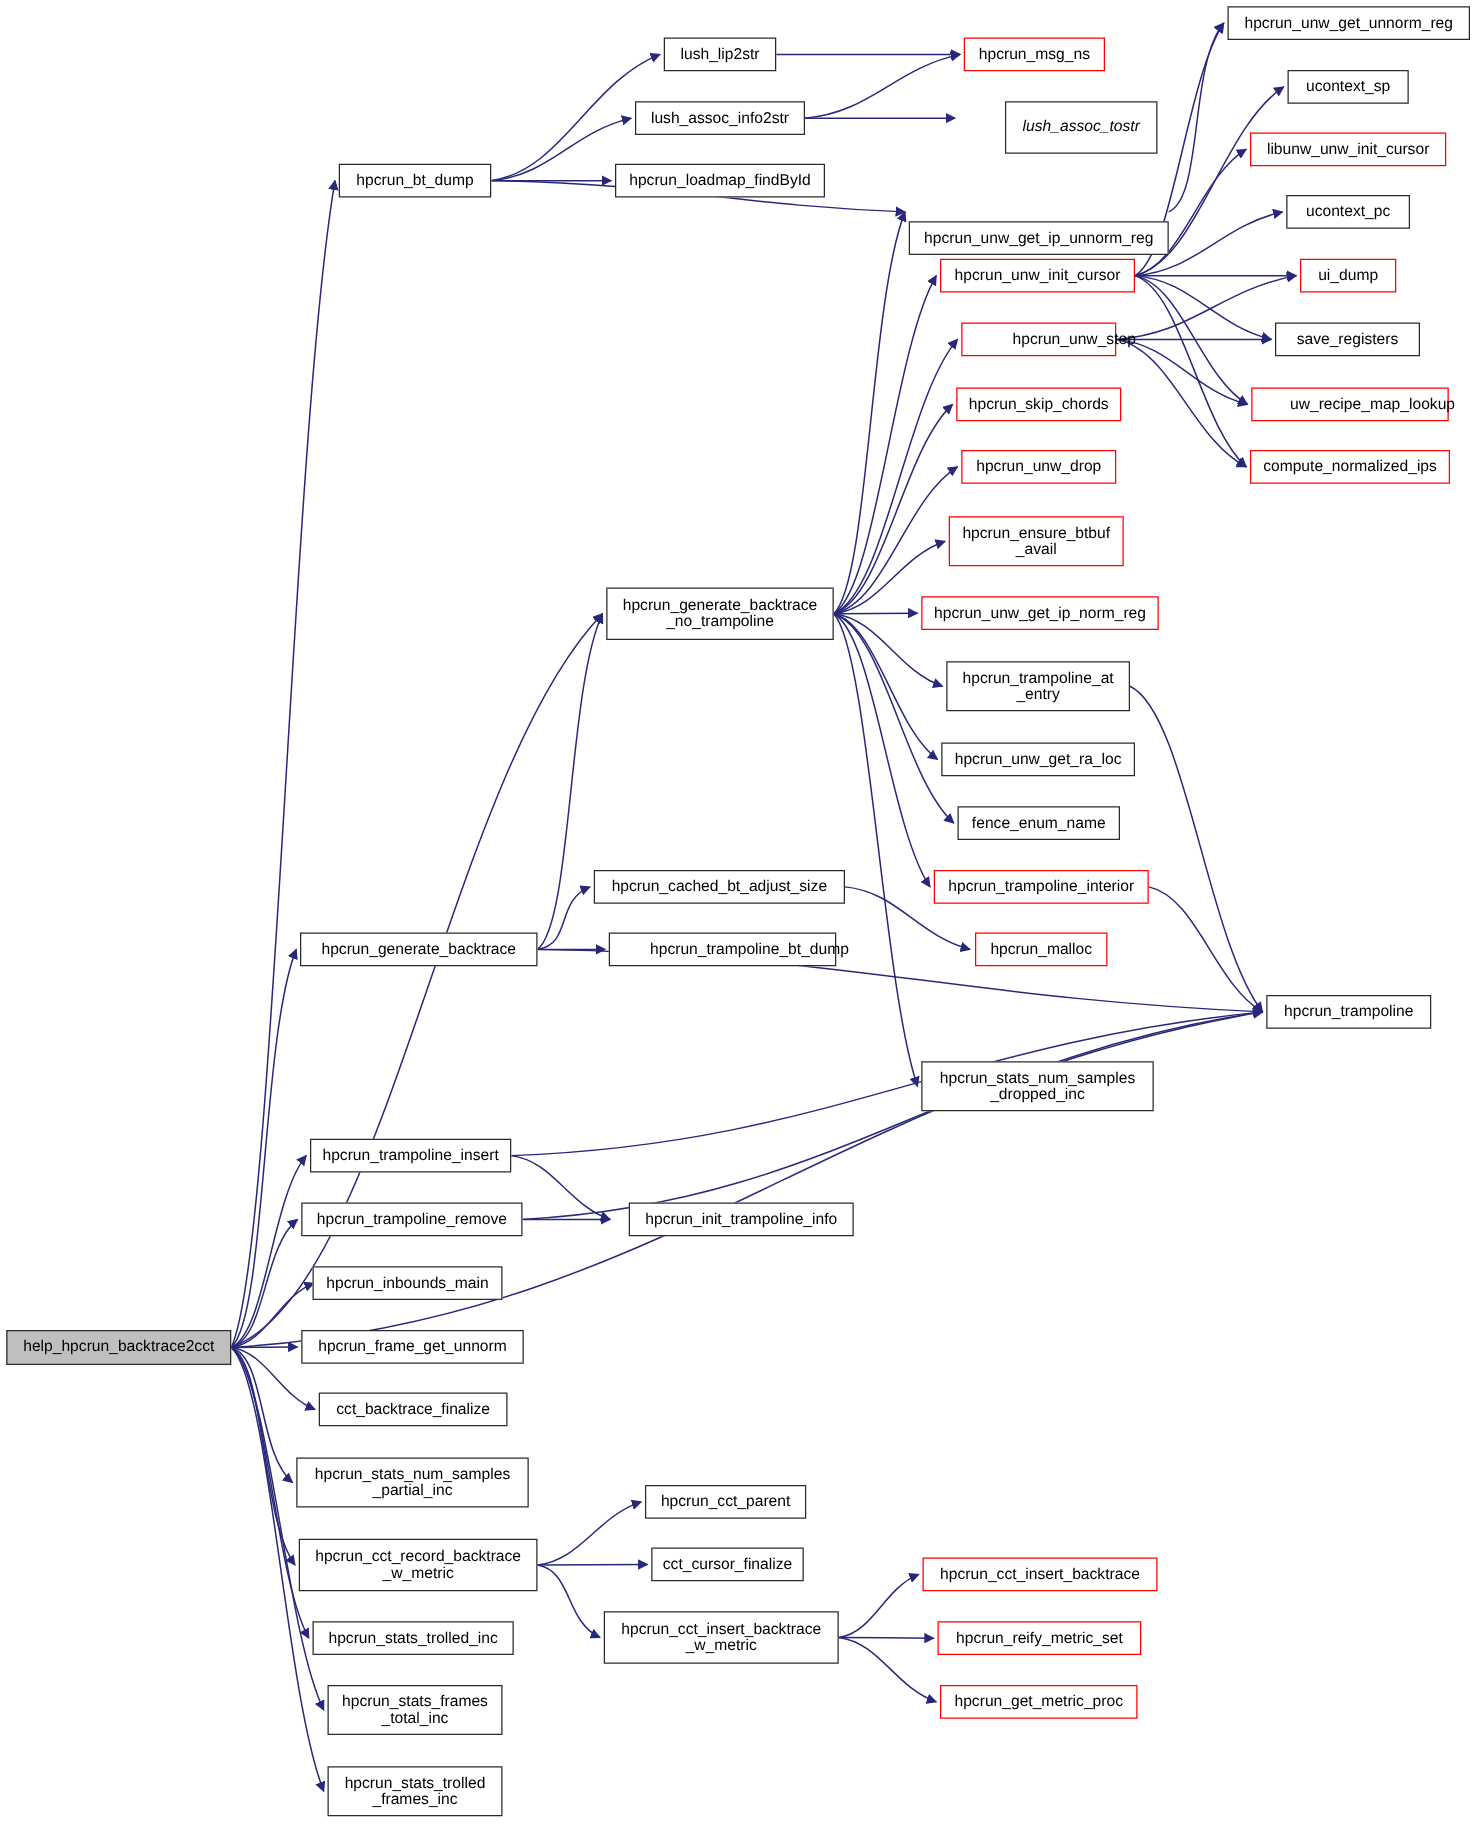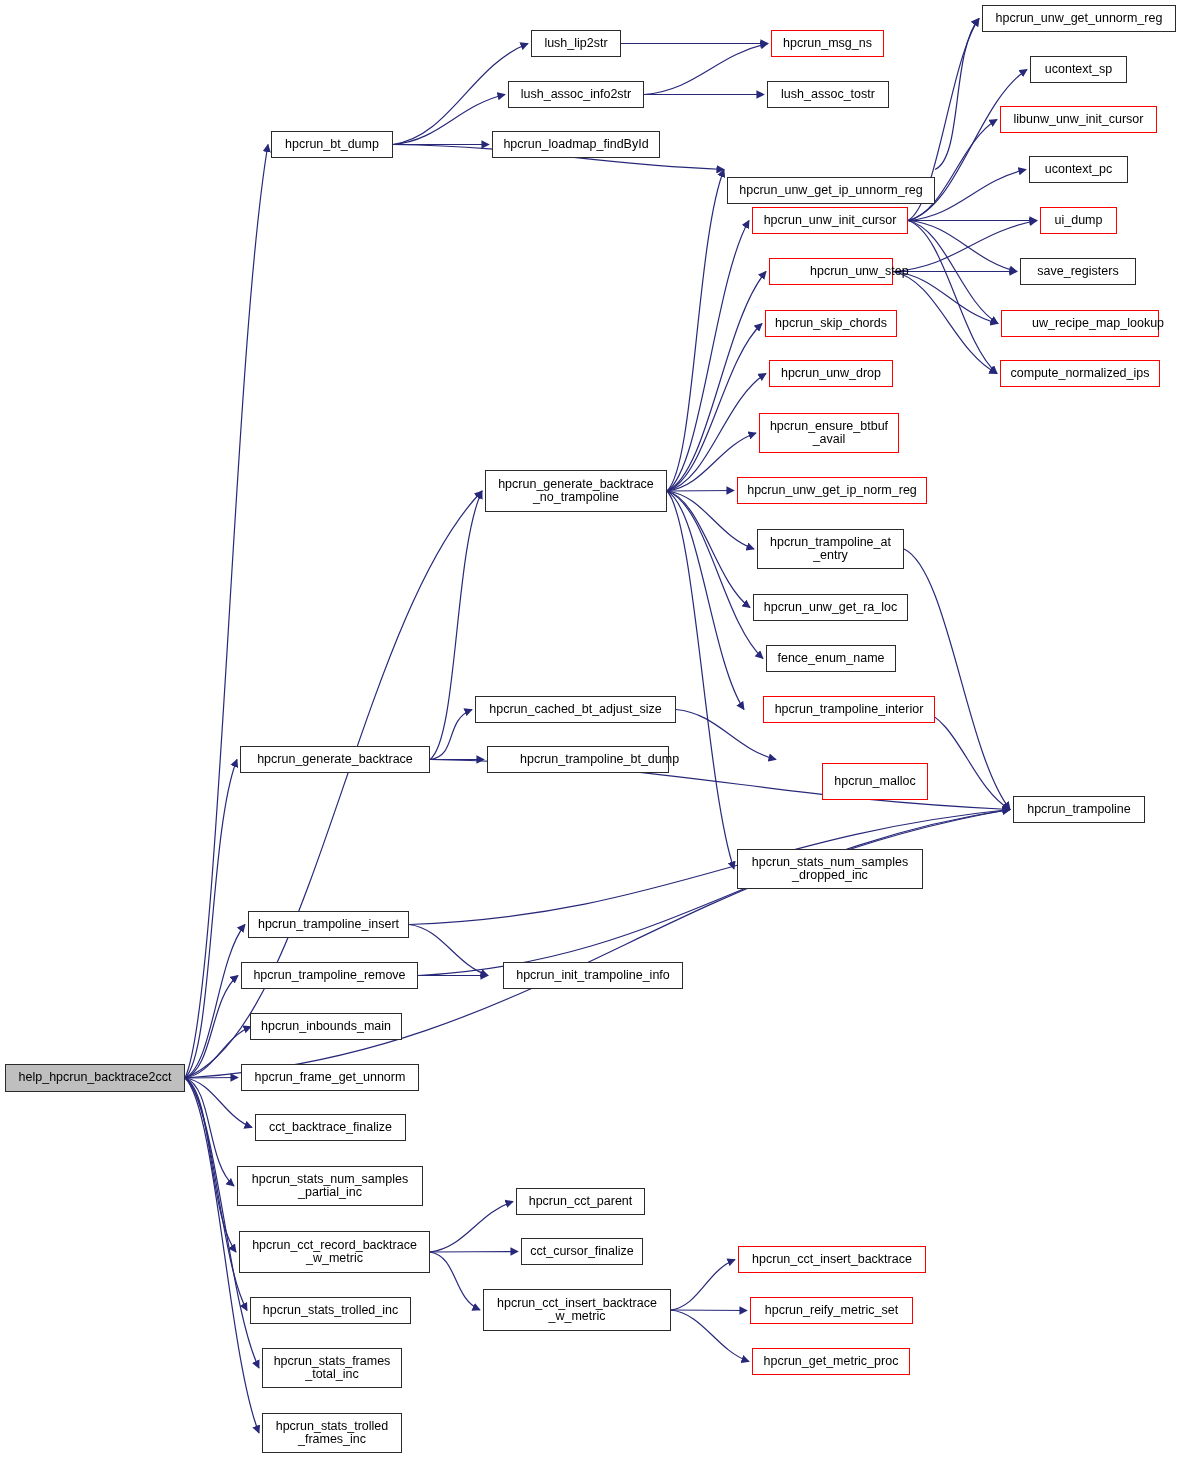--- a/index.html
+++ b/index.html
@@ -113,21 +113,21 @@
         <path d="M 671,1310 C 693.8,1310 724.2,1310.5 747,1310.5" fill="none" stroke="#28287a" stroke-width="1.2" marker-end="url(#arrow)"></path>
         <path d="M 671,1310 C 703.76,1314.12 716.24,1350.17 749,1361.5" fill="none" stroke="#28287a" stroke-width="1.2" marker-end="url(#arrow)"></path>
       </g>
   </svg>
   <div id="node-layer">
       <div class="node root" style="left: 5px; top: 1064px; width: 180px; height: 28px;"><span>help_hpcrun_backtrace2cct</span></div>
       <div class="node" style="left: 271px; top: 131px; width: 122px; height: 27px;"><span>hpcrun_bt_dump</span></div>
       <div class="node" style="left: 531px; top: 30px; width: 90px; height: 27px;"><span>lush_lip2str</span></div>
       <div class="node red" style="left: 771px; top: 30px; width: 113px; height: 27px;"><span>hpcrun_msg_ns</span></div>
       <div class="node" style="left: 508px; top: 81px; width: 136px; height: 27px;"><span>lush_assoc_info2str</span></div>
-      <div class="node" style="left: 767px; top: 81px; width: 122px; height: 27px;"><span>lush_assoc_tostr</span></div>
+      <div class="node" style="left: 804px; top: 81px; width: 122px; height: 42px; font-style: italic;"><span>lush_assoc_tostr</span></div>
       <div class="node" style="left: 492px; top: 131px; width: 168px; height: 27px;"><span>hpcrun_loadmap_findById</span></div>
       <div class="node" style="left: 727px; top: 156px; width: 208px; height: 27px; margin-top: 21px;"><span>hpcrun_unw_get_ip_unnorm_reg</span></div>
       <div class="node" style="left: 982px; top: 5px; width: 194px; height: 27px;"><span>hpcrun_unw_get_unnorm_reg</span></div>
       <div class="node" style="left: 1030px; top: 56px; width: 97px; height: 27px;"><span>ucontext_sp</span></div>
       <div class="node red" style="left: 1000px; top: 106px; width: 157px; height: 27px;"><span>libunw_unw_init_cursor</span></div>
       <div class="node" style="left: 1029px; top: 156px; width: 99px; height: 27px;"><span>ucontext_pc</span></div>
       <div class="node red" style="left: 752px; top: 207px; width: 156px; height: 27px;"><span>hpcrun_unw_init_cursor</span></div>
       <div class="node red" style="left: 1040px; top: 207px; width: 77px; height: 27px;"><span>ui_dump</span></div>
       <div class="node red" style="left: 769px; top: 258px; width: 124px; height: 27px; padding-left: 40px;"><span>hpcrun_unw_step</span></div>
       <div class="node" style="left: 1020px; top: 258px; width: 116px; height: 27px;"><span>save_registers</span></div>
@@ -138,23 +138,23 @@
       <div class="node red" style="left: 759px; top: 413px; width: 140px; height: 40px;"><span>hpcrun_ensure_btbuf
 _avail</span></div>
       <div class="node" style="left: 485px; top: 470px; width: 182px; height: 42px;"><span>hpcrun_generate_backtrace
 _no_trampoline</span></div>
       <div class="node red" style="left: 737px; top: 477px; width: 190px; height: 27px;"><span>hpcrun_unw_get_ip_norm_reg</span></div>
       <div class="node" style="left: 757px; top: 529px; width: 147px; height: 40px;"><span>hpcrun_trampoline_at
 _entry</span></div>
       <div class="node" style="left: 753px; top: 594px; width: 155px; height: 27px;"><span>hpcrun_unw_get_ra_loc</span></div>
       <div class="node" style="left: 766px; top: 645px; width: 130px; height: 27px;"><span>fence_enum_name</span></div>
       <div class="node" style="left: 475px; top: 696px; width: 201px; height: 27px;"><span>hpcrun_cached_bt_adjust_size</span></div>
-      <div class="node red" style="left: 763px; top: 696px; width: 172px; height: 27px;"><span>hpcrun_trampoline_interior</span></div>
+      <div class="node red" style="left: 747px; top: 696px; width: 172px; height: 27px;"><span>hpcrun_trampoline_interior</span></div>
       <div class="node" style="left: 487px; top: 746px; width: 182px; height: 27px; padding-left: 32px;"><span>hpcrun_trampoline_bt_dump</span></div>
-      <div class="node red" style="left: 822px; top: 746px; width: 106px; height: 37px; margin-top: 17px;"><span>hpcrun_malloc</span></div>
+      <div class="node red" style="left: 780px; top: 746px; width: 106px; height: 27px;"><span>hpcrun_malloc</span></div>
       <div class="node" style="left: 240px; top: 746px; width: 190px; height: 27px;"><span>hpcrun_generate_backtrace</span></div>
       <div class="node" style="left: 1013px; top: 796px; width: 132px; height: 27px;"><span>hpcrun_trampoline</span></div>
       <div class="node" style="left: 737px; top: 849px; width: 186px; height: 40px;"><span>hpcrun_stats_num_samples
 _dropped_inc</span></div>
       <div class="node" style="left: 248px; top: 911px; width: 161px; height: 27px;"><span>hpcrun_trampoline_insert</span></div>
       <div class="node" style="left: 241px; top: 962px; width: 177px; height: 27px;"><span>hpcrun_trampoline_remove</span></div>
       <div class="node" style="left: 491px; top: 962px; width: 180px; height: 27px; margin-left: 12px;"><span>hpcrun_init_trampoline_info</span></div>
       <div class="node" style="left: 250px; top: 1013px; width: 152px; height: 27px;"><span>hpcrun_inbounds_main</span></div>
       <div class="node" style="left: 241px; top: 1064px; width: 178px; height: 27px;"><span>hpcrun_frame_get_unnorm</span></div>
       <div class="node" style="left: 255px; top: 1114px; width: 151px; height: 27px;"><span>cct_backtrace_finalize</span></div>

